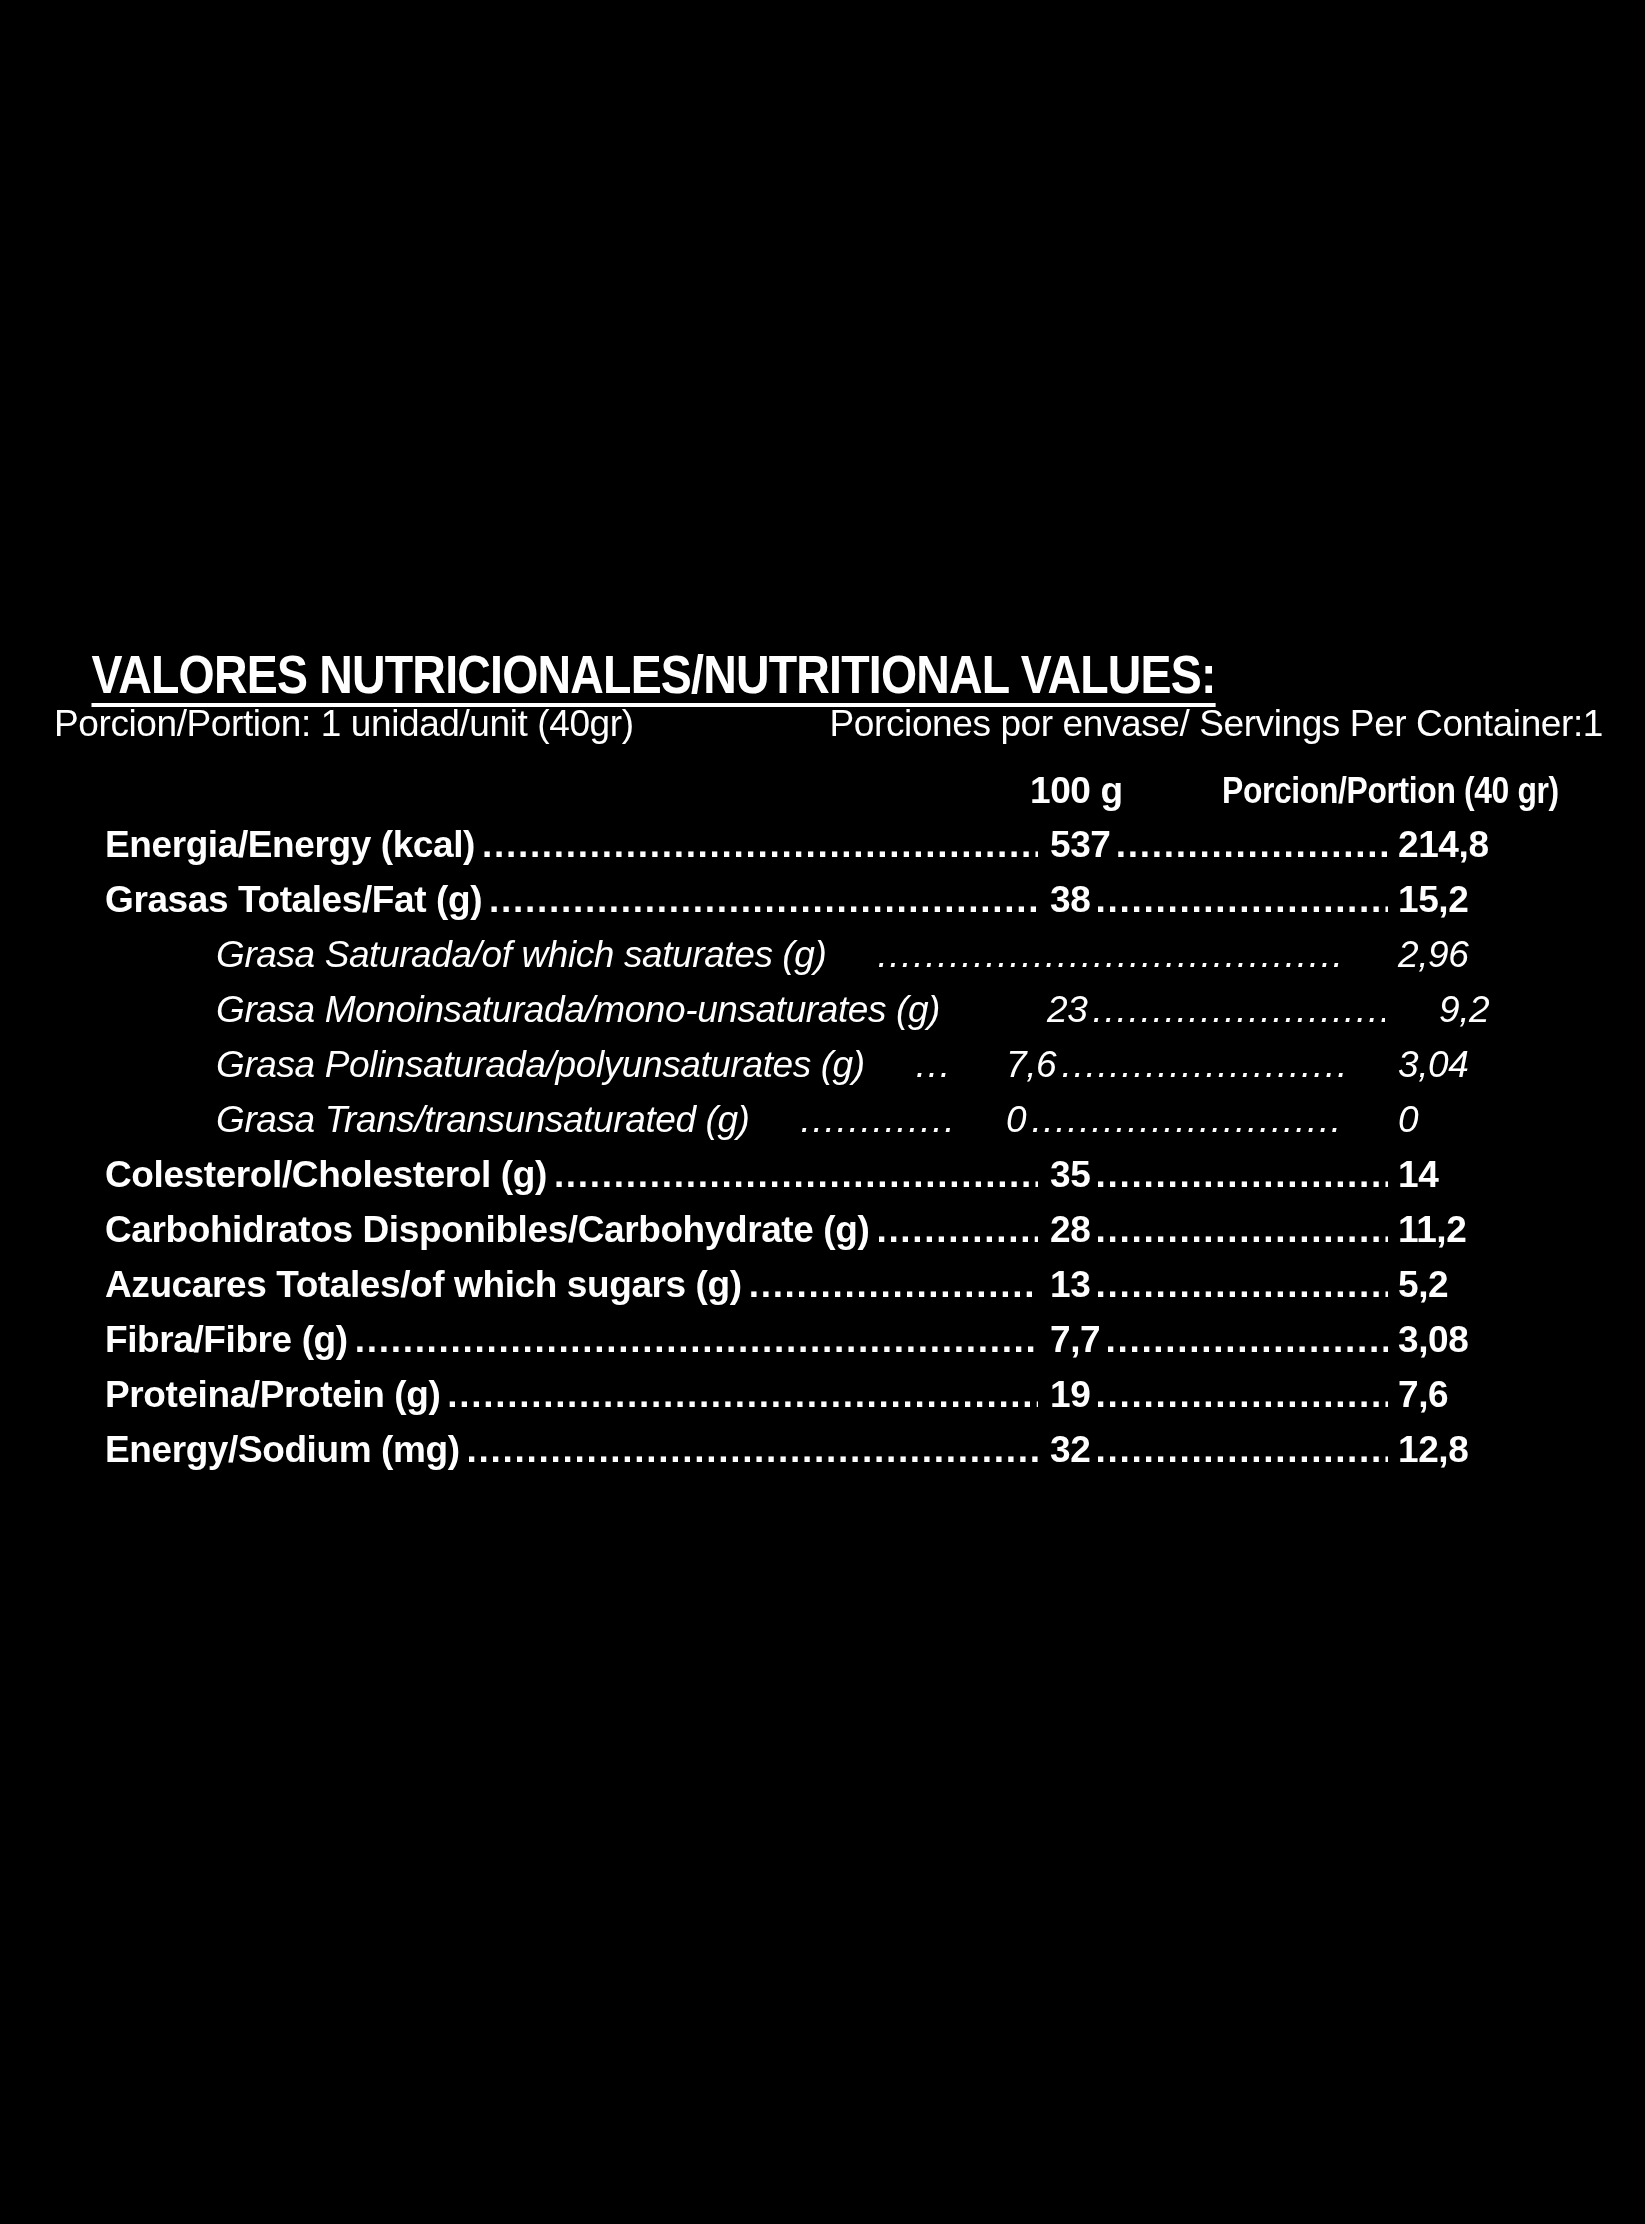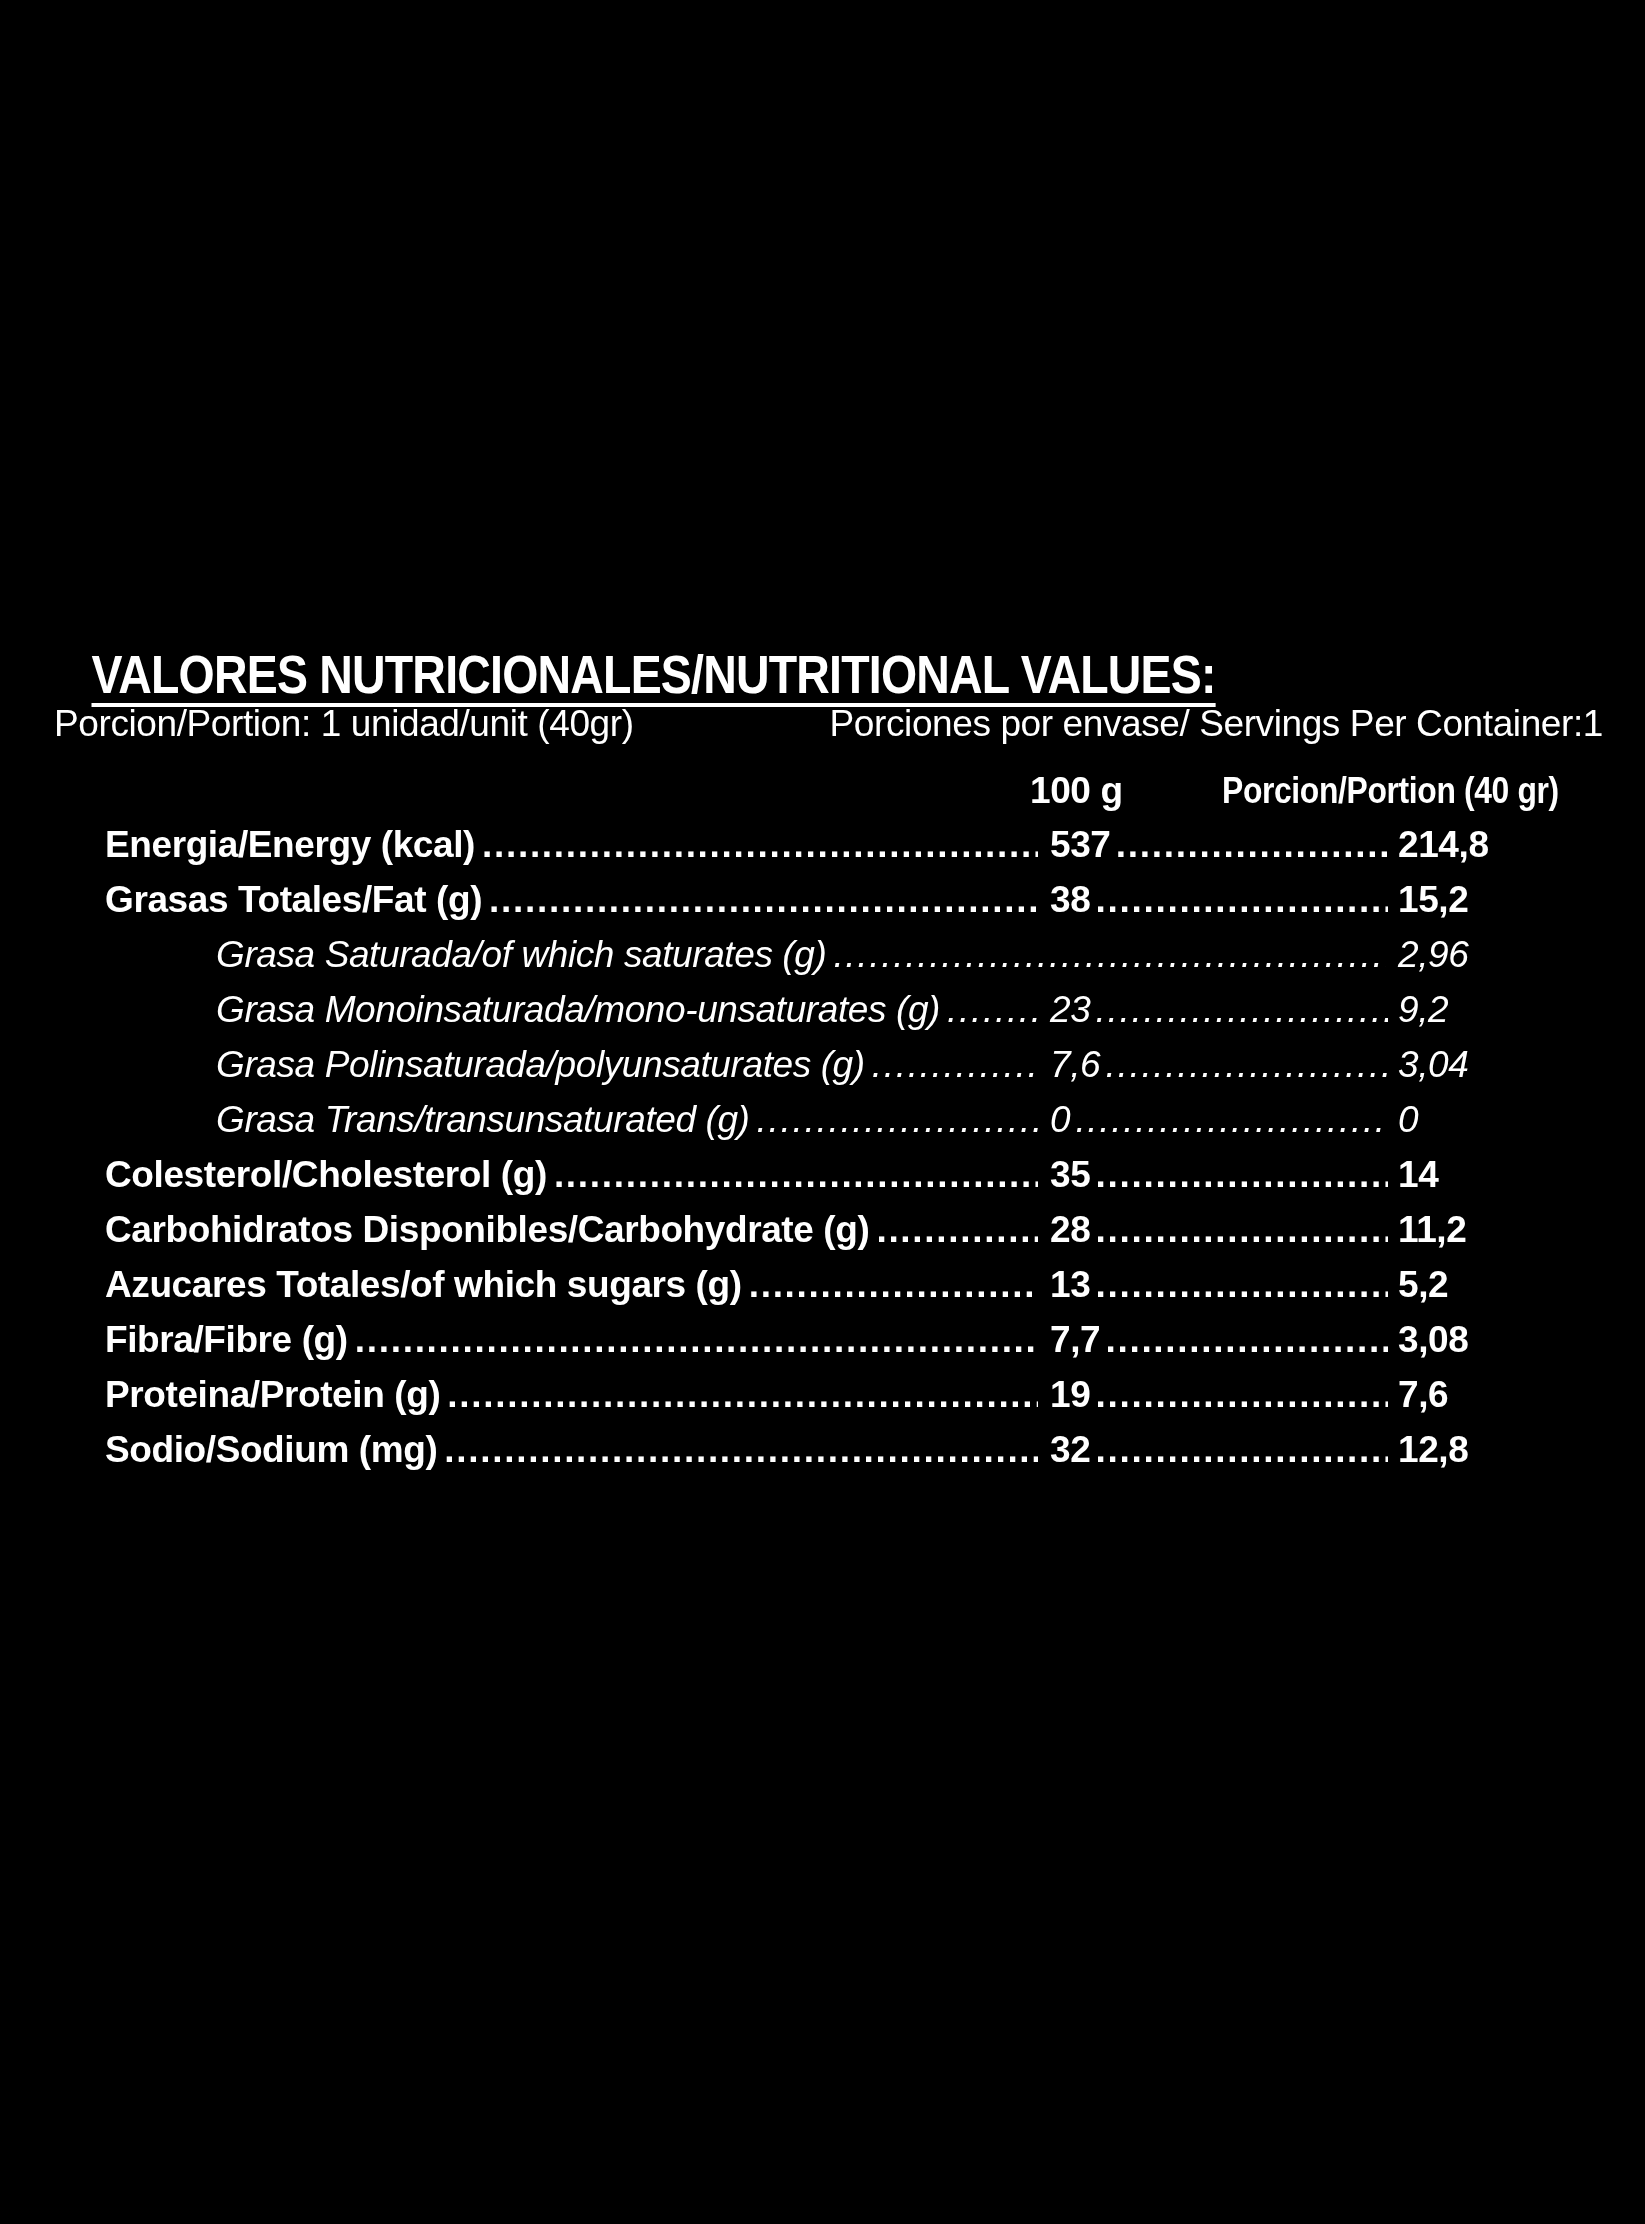--- a/index.html
+++ b/index.html
@@ -69,20 +69,21 @@
     font-size: 37px;
     font-weight: bold;
     letter-spacing: -0.4px;
     white-space: nowrap;
     margin-left: 44px;
   }
   .row.sub {
     padding-left: 172px;
     font-weight: normal;
     font-style: italic;
+    gap: 44px;
   }
   .label { flex: none; }
   .dots {
     flex: 1 1 auto;
     overflow: hidden;
     margin-left: 7px;
     margin-right: 12px;
     letter-spacing: 1.7px;
     font-weight: inherit;
   }
@@ -215,21 +216,21 @@
     <span class="label">Proteina/Protein (g)</span>
     <span class="dots"></span>
     <span class="midcol">
       <span class="v1">19</span>
       <span class="dots"></span>
     </span>
     <span class="v2">7,6</span>
   </div>
 
   <div class="row">
-    <span class="label">Sodio/Sodium (mg)</span>
+    <span class="label">Energy/Sodium (mg)</span>
     <span class="dots"></span>
     <span class="midcol">
       <span class="v1">32</span>
       <span class="dots"></span>
     </span>
     <span class="v2">12,8</span>
   </div>
 </div>
 
   </div>

